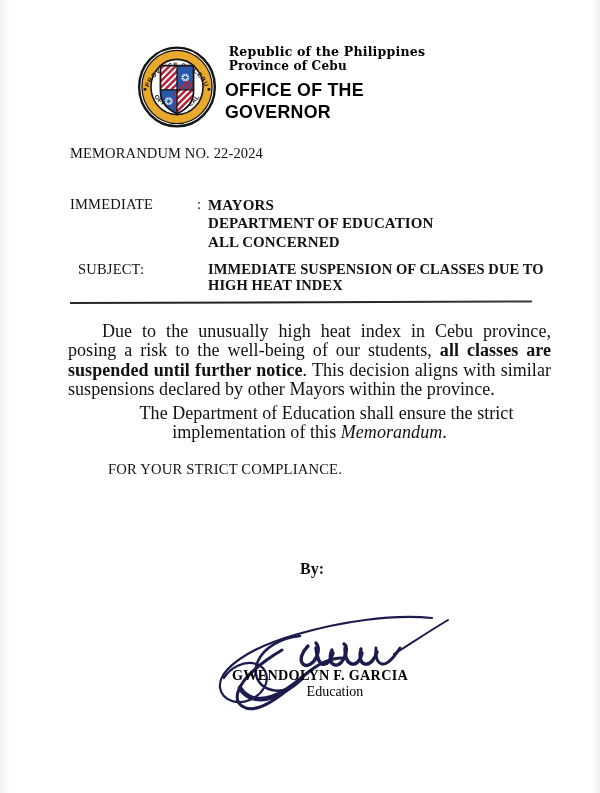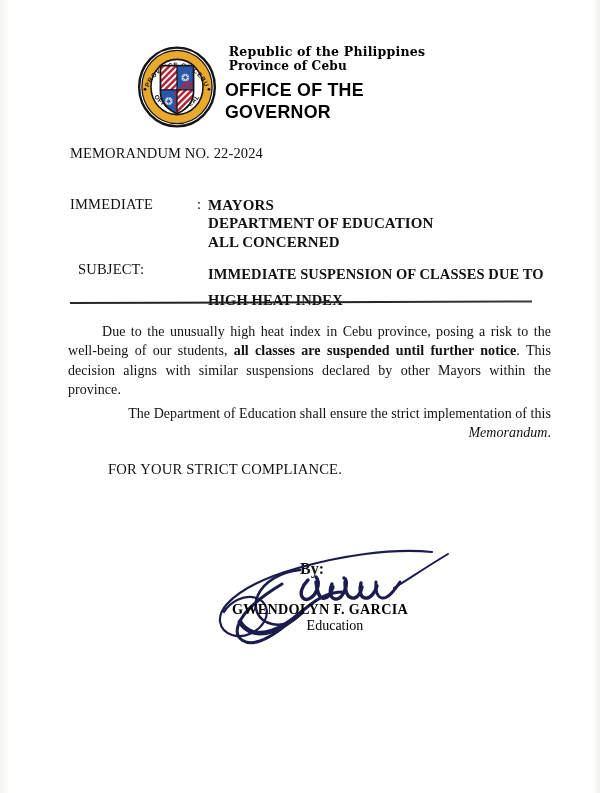--- a/index.html
+++ b/index.html
@@ -108,49 +108,49 @@
     top: 261px;
     width: 480px;
   }
   .subj-label { position: absolute; left: 0; top: 0; margin-left: 8px; }
   .subj-value {
     position: absolute;
     left: 138px;
     top: 0;
     font-weight: 700;
     font-size: 14.5px;
-    line-height: 26px;
+    line-height: 16px;
     letter-spacing: .1px;
     width: 345px;
   }
 
   .rule {
     position: absolute;
     left: 70px;
     top: 302px;
     width: 462px;
     height: 2px;
     background: linear-gradient(to right, #2a2a2a, #1d1d1d 45%, #3a3a3a);
     transform: rotate(-0.18deg);
     transform-origin: left center;
   }
 
   .para {
     position: absolute;
     left: 68px;
     width: 483px;
-    font-size: 14px;
+    font-size: 18px;
     line-height: 19.4px;
     text-align: justify;
     text-justify: inter-word;
     letter-spacing: .05px;
   }
   .para .indent { display: inline-block; width: 34px; }
   .p1 { top: 322px; }
-  .p2 { top: 404px; text-align: right; }
+  .p2 { top: 404px; text-align: center; }
 
   .compliance {
     position: absolute;
     left: 108px;
     top: 461px;
     font-weight: 400;
     font-size: 14.6px;
     letter-spacing: .2px;
   }
 
@@ -167,21 +167,21 @@
     position: absolute;
     left: 300px;
     top: 560px;
     font-size: 16px;
     font-weight: bold;
   }
 
   .sig-block {
     position: absolute;
     left: 180px;
-    top: 546px;
+    top: 612px;
     width: 280px;
     height: 100px;
   }
   .sig-svg {
     position: absolute;
     left: 0;
     top: 0;
     width: 280px;
     height: 100px;
     pointer-events: none;

